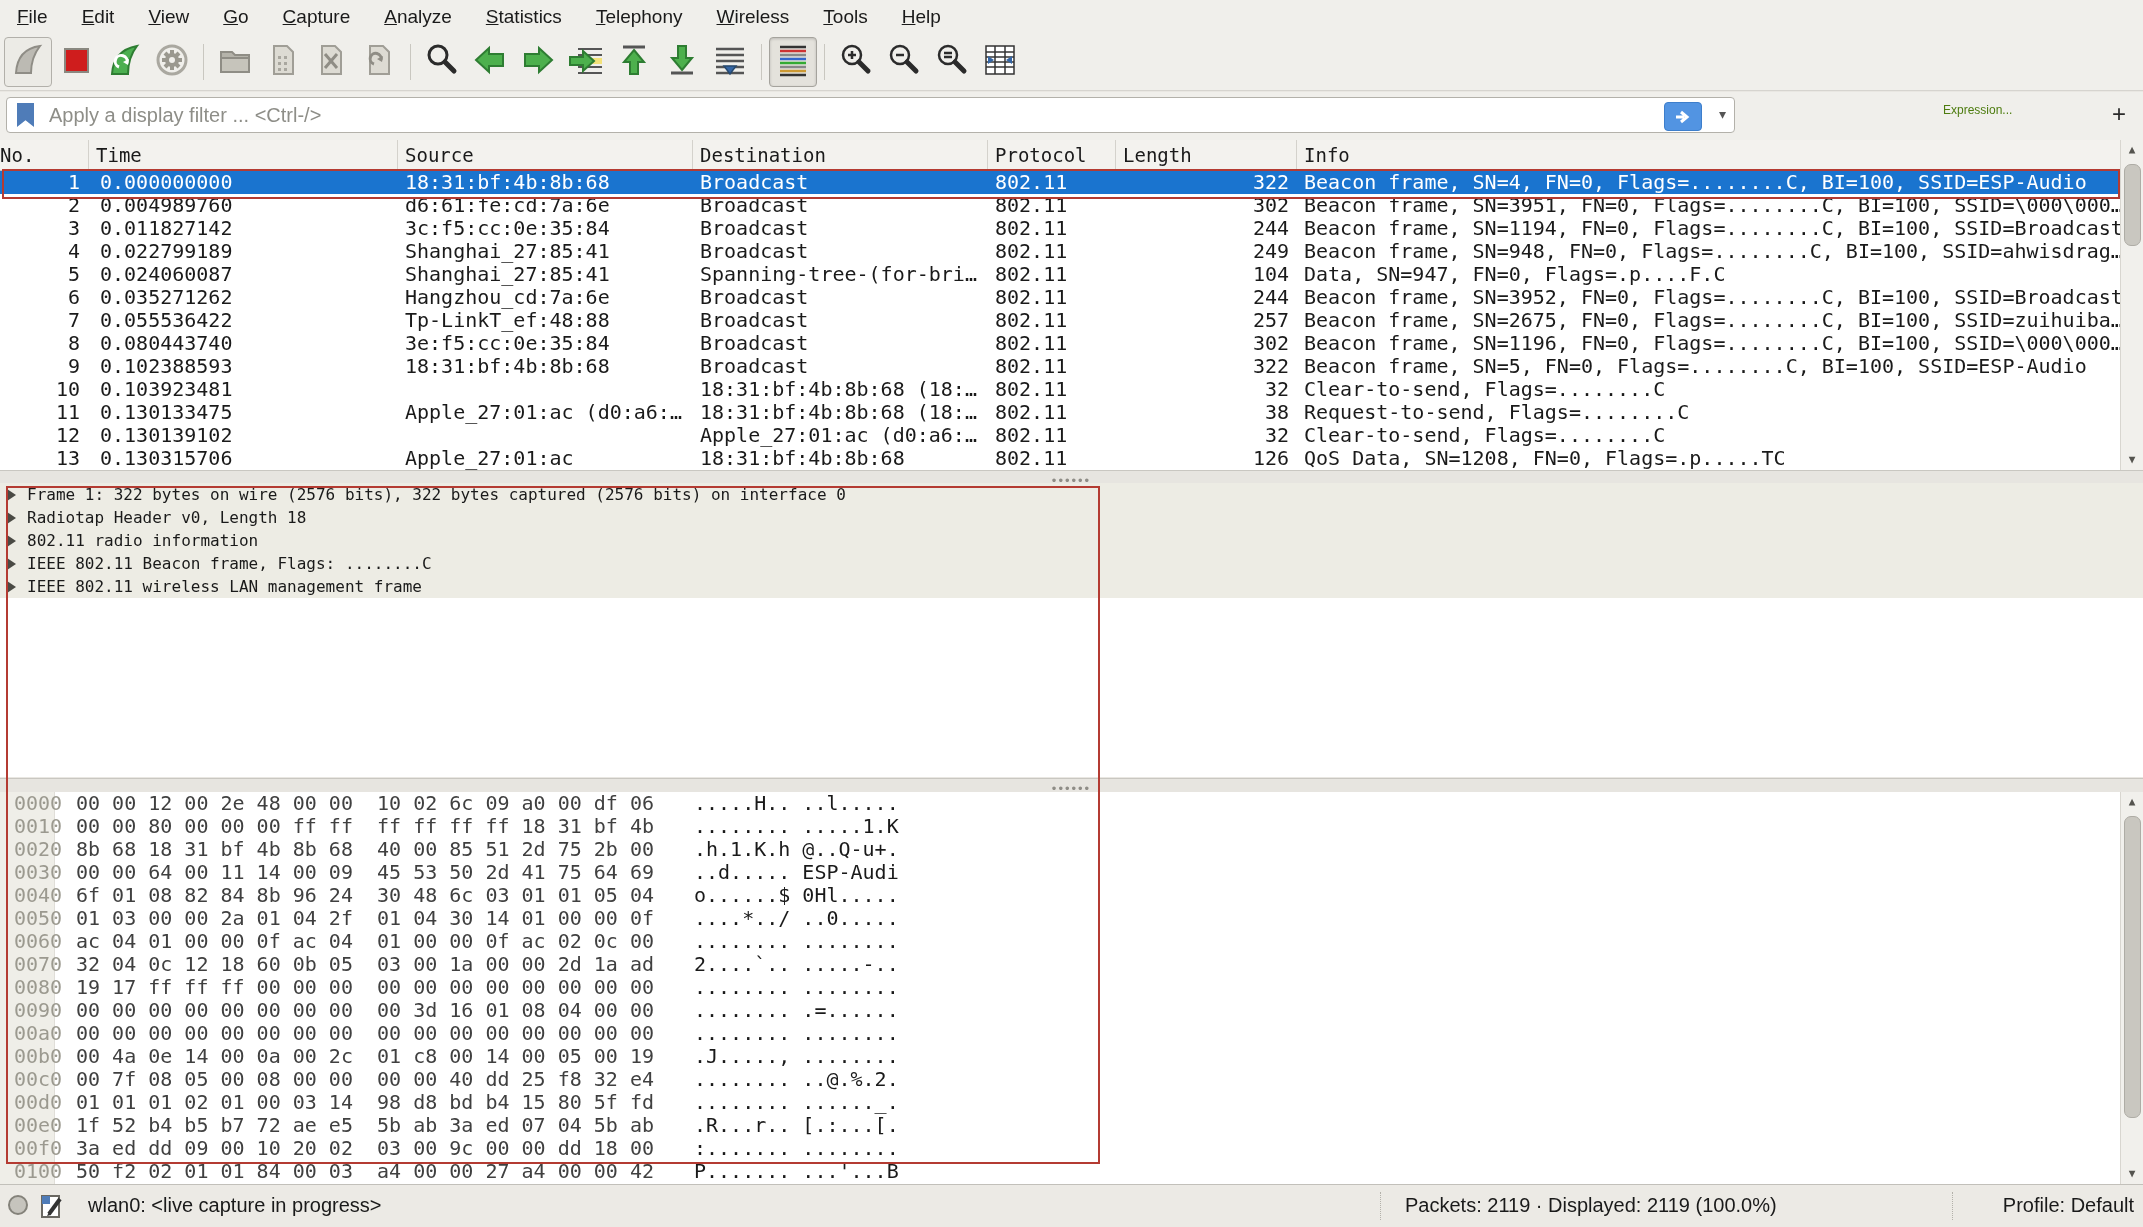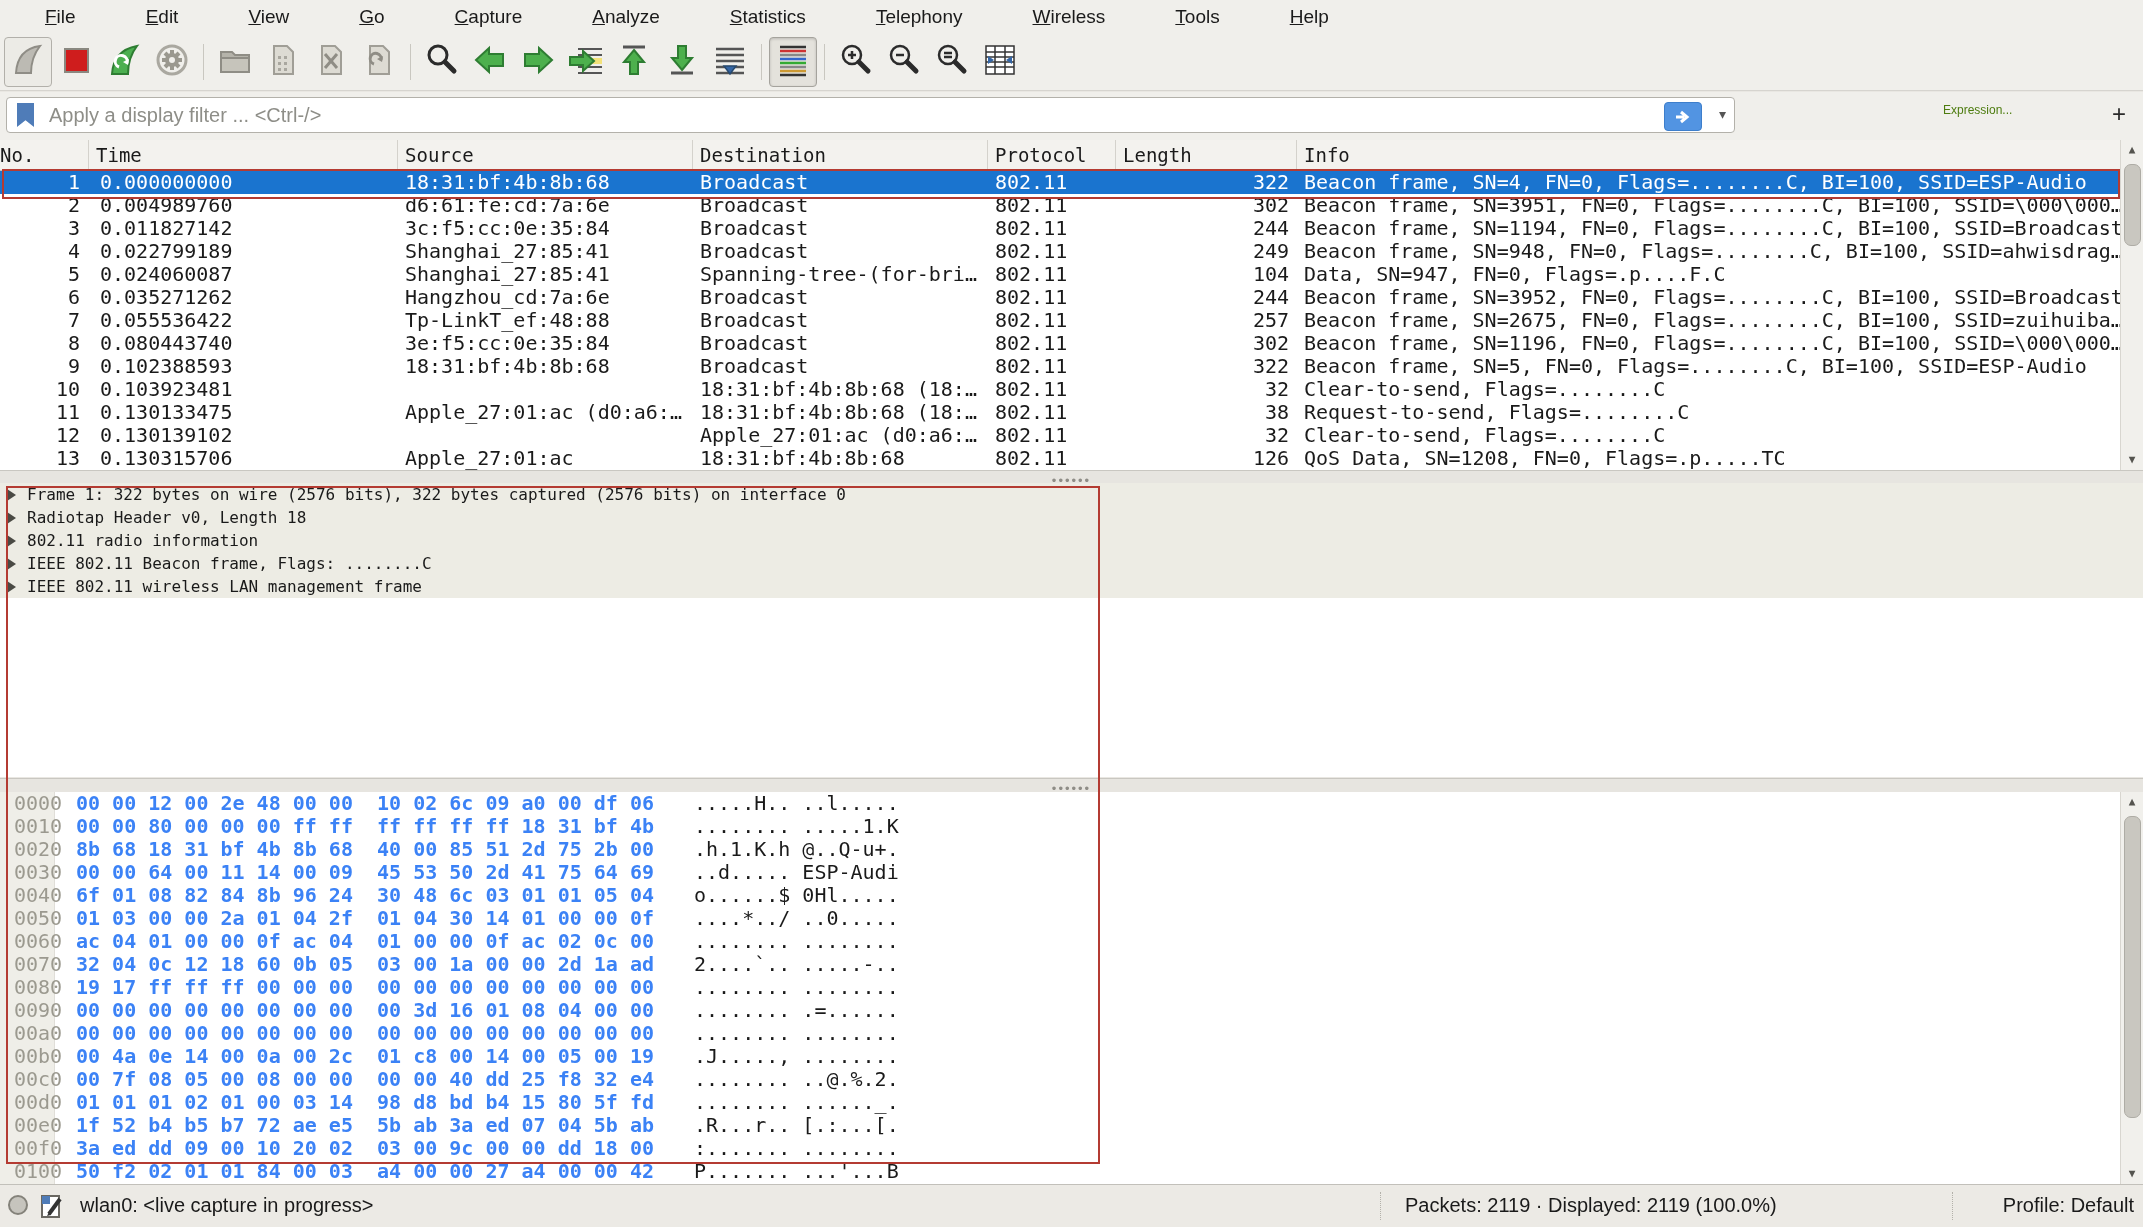--- a/index.html
+++ b/index.html
@@ -3,21 +3,21 @@
 <meta charset="utf-8">
 <style>
   html,body{margin:0;padding:0;}
   body{width:2143px;height:1227px;overflow:hidden;background:#e9e7e2;
        font-family:"Liberation Sans",sans-serif;color:#1a1a1a;position:relative;}
   .mono{font-family:"DejaVu Sans Mono",monospace;}
 
   
   .menubar{position:absolute;left:0;top:0;width:2143px;height:33px;background:#f0efeb;
            display:flex;align-items:center;font-size:19px;}
-  .menu-item{padding:4px 25px;cursor:default;margin-left:20px;}
+  .menu-item{padding:4px 17px;cursor:default;}
   .menu-item u{text-decoration:underline;}
 
   
   .toolbar{position:absolute;left:0;top:33px;width:2143px;height:58px;background:#f0efeb;
            border-bottom:1px solid #d6d4cf;display:flex;align-items:center;padding-left:4px;box-sizing:border-box;}
   .tbtn{width:46px;height:48px;display:flex;align-items:center;justify-content:center;border:1px solid transparent;border-radius:4px;}
   .tbtn.focusbox{border-color:#b2b0aa;background:#ecebe6;}
   .tbtn.pressed{border-color:#a5a39d;background:#e4e2dc;box-shadow:inset 0 1px 3px rgba(0,0,0,.18);}
   .tsep{width:1px;height:36px;background:#c9c7c0;margin:0 7px;}
 
@@ -64,29 +64,29 @@
   .details{position:absolute;left:0;top:483px;width:2143px;height:294px;background:#ffffff;overflow:hidden;}
   .dt-row{height:23px;line-height:23px;background:#edece4;font-size:16px;white-space:pre;position:relative;padding-left:27px;}
   .dt-arrow{position:absolute;left:7px;top:6px;width:0;height:0;
             border-left:9px solid #4a4a44;border-top:6px solid transparent;border-bottom:6px solid transparent;}
 
   
   .hexpane{position:absolute;left:0;top:792px;width:2143px;height:392px;background:#ffffff;overflow:hidden;}
   .hex-gutter{position:absolute;left:0;top:0;width:54px;height:100%;background:#efeee8;border-right:1px solid #e0ded8;}
   .hx-row{height:23px;line-height:23px;font-size:20px;white-space:pre;position:relative;}
   .hx-off{position:absolute;left:0;top:0;width:46px;text-align:right;color:#9b998f;}
-  .hx-bytes{position:absolute;left:62px;top:0;color:#3b82f6;font-weight:bold;}
+  .hx-bytes{position:absolute;left:62px;top:0;color:#404040;}
   .hx-ascii{position:absolute;left:680px;top:0;color:#1a1a1a;}
 
   
   .statusbar{position:absolute;left:0;top:1184px;width:2143px;height:43px;background:#eceae5;
              border-top:1px solid #c2c0ba;font-size:20px;}
   .expert-dot{position:absolute;left:8px;top:10px;width:20px;height:20px;border-radius:50%;
               background:#c6c4bd;border:2px solid #84827a;box-sizing:border-box;}
-  .st-capture{position:absolute;left:80px;top:9px;white-space:pre;}
+  .st-capture{position:absolute;left:88px;top:9px;white-space:pre;}
   .st-packets{position:absolute;left:1405px;top:9px;white-space:pre;}
   .st-profile{position:absolute;right:9px;top:9px;white-space:pre;}
   .ssep{position:absolute;top:7px;height:28px;border-left:1px dotted #b3b1aa;}
 
   
   .overlay{position:absolute;border:2px solid #b43b32;pointer-events:none;z-index:50;box-sizing:border-box;}
 </style>
 </head>
 <body>
 

